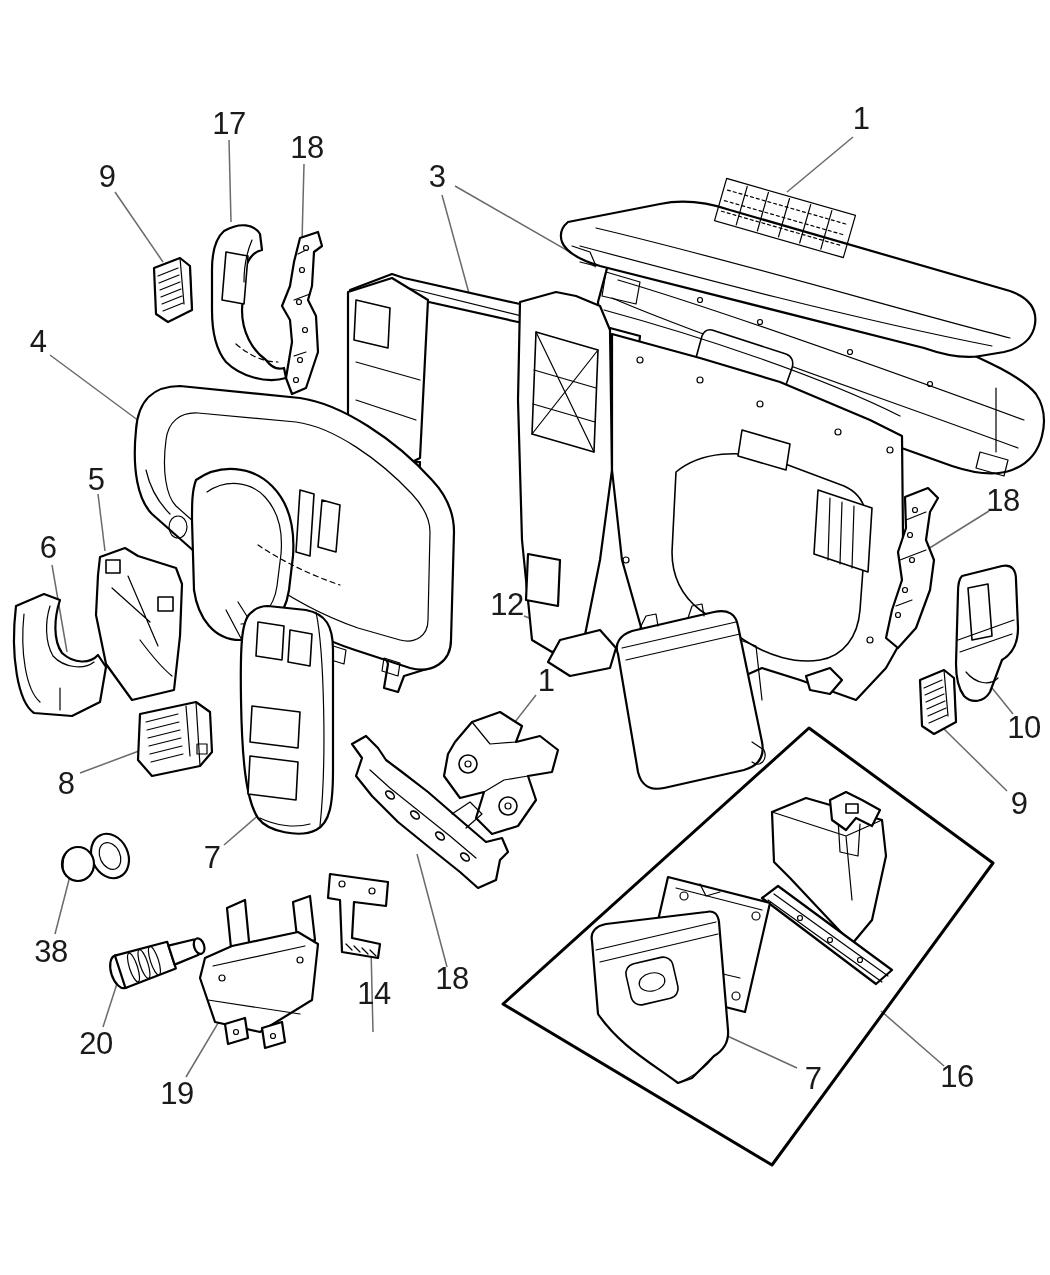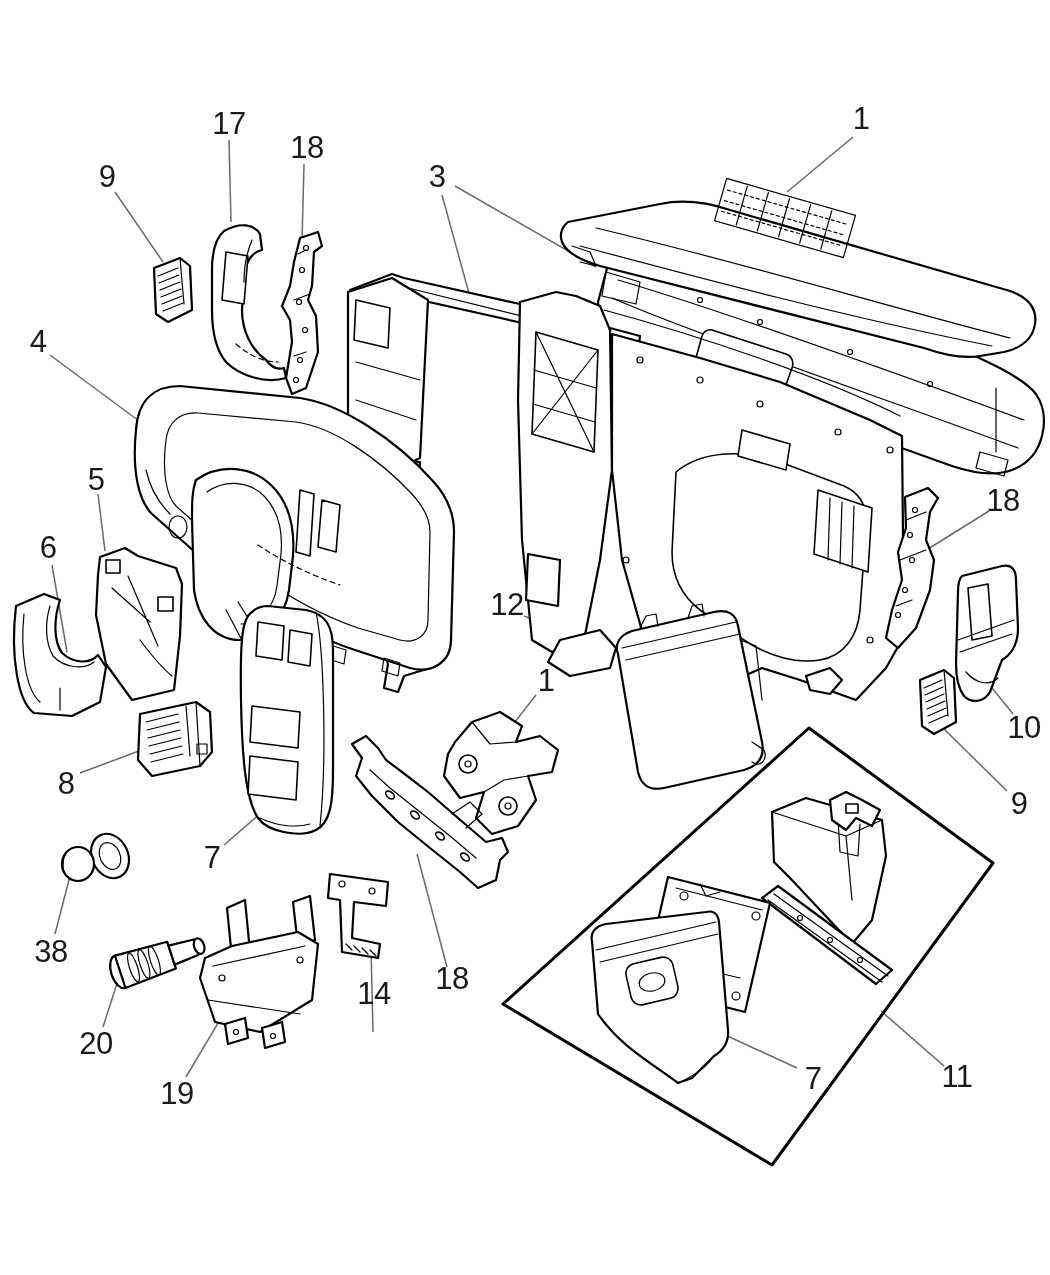--- a/index.html
+++ b/index.html
@@ -333,20 +333,20 @@
   <div class="callout" style="left:212px;top:857px">7</div>
   <div class="callout" style="left:66px;top:783px">8</div>
   <div class="callout" style="left:107px;top:176px">9</div>
   <div class="callout" style="left:1019px;top:803px">9</div>
   <div class="callout" style="left:229px;top:123px">17</div>
   <div class="callout" style="left:1024px;top:727px">10</div>
   <div class="callout" style="left:507px;top:604px">12</div>
   <div class="callout" style="left:177px;top:1093px">19</div>
   <div class="callout" style="left:374px;top:993px">14</div>
   <div class="callout" style="left:546px;top:680px">1</div>
-  <div class="callout" style="left:957px;top:1076px">11</div>
+  <div class="callout" style="left:957px;top:1076px">16</div>
   <div class="callout" style="left:813px;top:1078px">7</div>
   <div class="callout" style="left:307px;top:147px">18</div>
   <div class="callout" style="left:1003px;top:500px">18</div>
   <div class="callout" style="left:452px;top:978px">18</div>
   <div class="callout" style="left:96px;top:1043px">20</div>
   <div class="callout" style="left:51px;top:951px">38</div>
 </div>
 
 </body></html>

